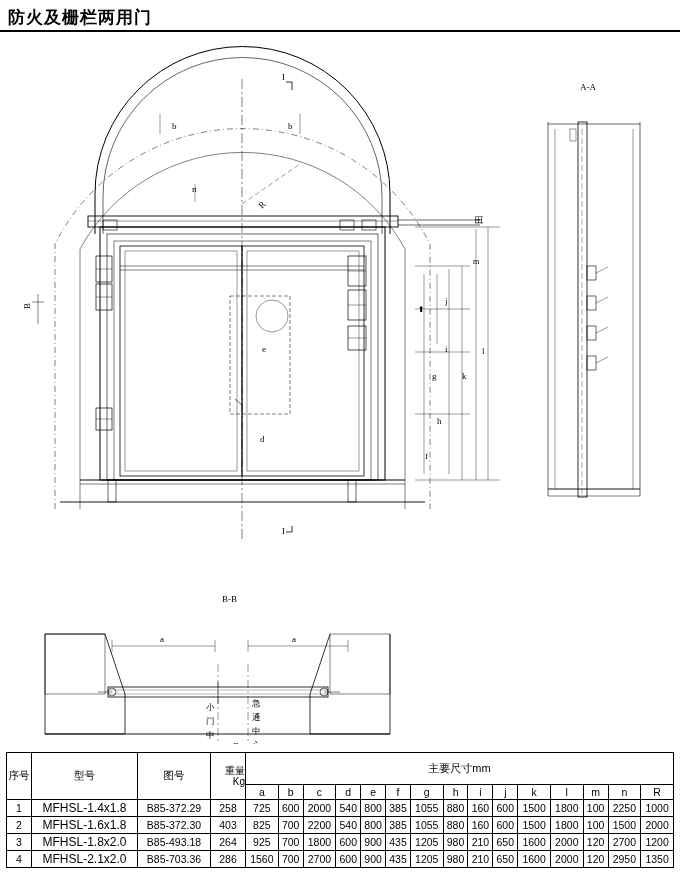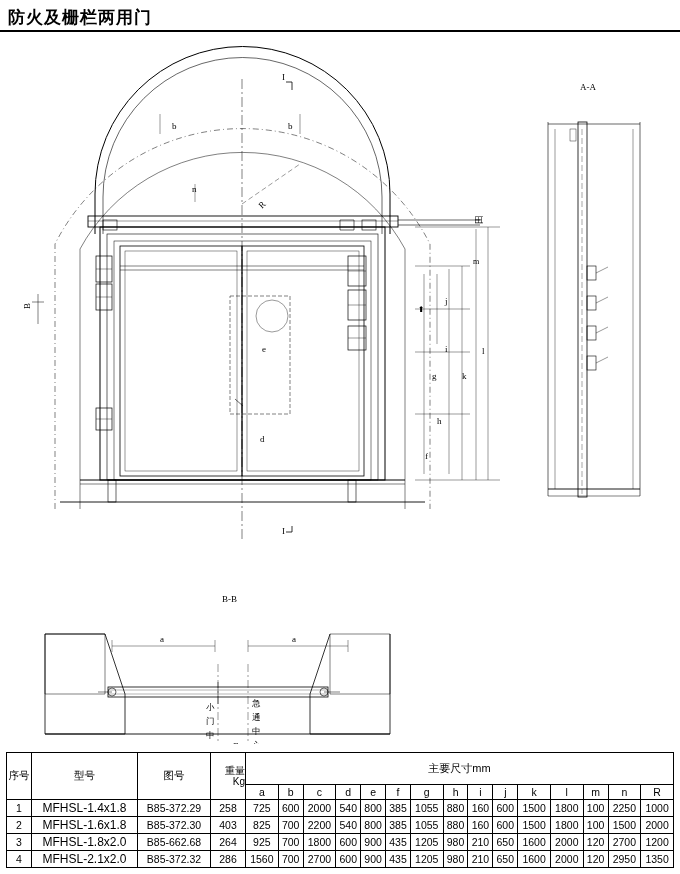--- a/index.html
+++ b/index.html
@@ -290,42 +290,42 @@
       <td>600</td>
       <td>1500</td>
       <td>1800</td>
       <td>100</td>
       <td>1500</td>
       <td>2000</td>
     </tr>
     <tr class="row">
       <td>3</td>
       <td class="model-cell">MFHSL-1.8x2.0</td>
-      <td>B85-662.68</td>
+      <td>B85-493.18</td>
       <td>264</td>
       <td>925</td>
       <td>700</td>
       <td>1800</td>
       <td>600</td>
       <td>900</td>
       <td>435</td>
       <td>1205</td>
       <td>980</td>
       <td>210</td>
       <td>650</td>
       <td>1600</td>
       <td>2000</td>
       <td>120</td>
       <td>2700</td>
       <td>1200</td>
     </tr>
     <tr class="row">
       <td>4</td>
       <td class="model-cell">MFHSL-2.1x2.0</td>
-      <td>B85-372.32</td>
+      <td>B85-703.36</td>
       <td>286</td>
       <td>1560</td>
       <td>700</td>
       <td>2700</td>
       <td>600</td>
       <td>900</td>
       <td>435</td>
       <td>1205</td>
       <td>980</td>
       <td>210</td>

